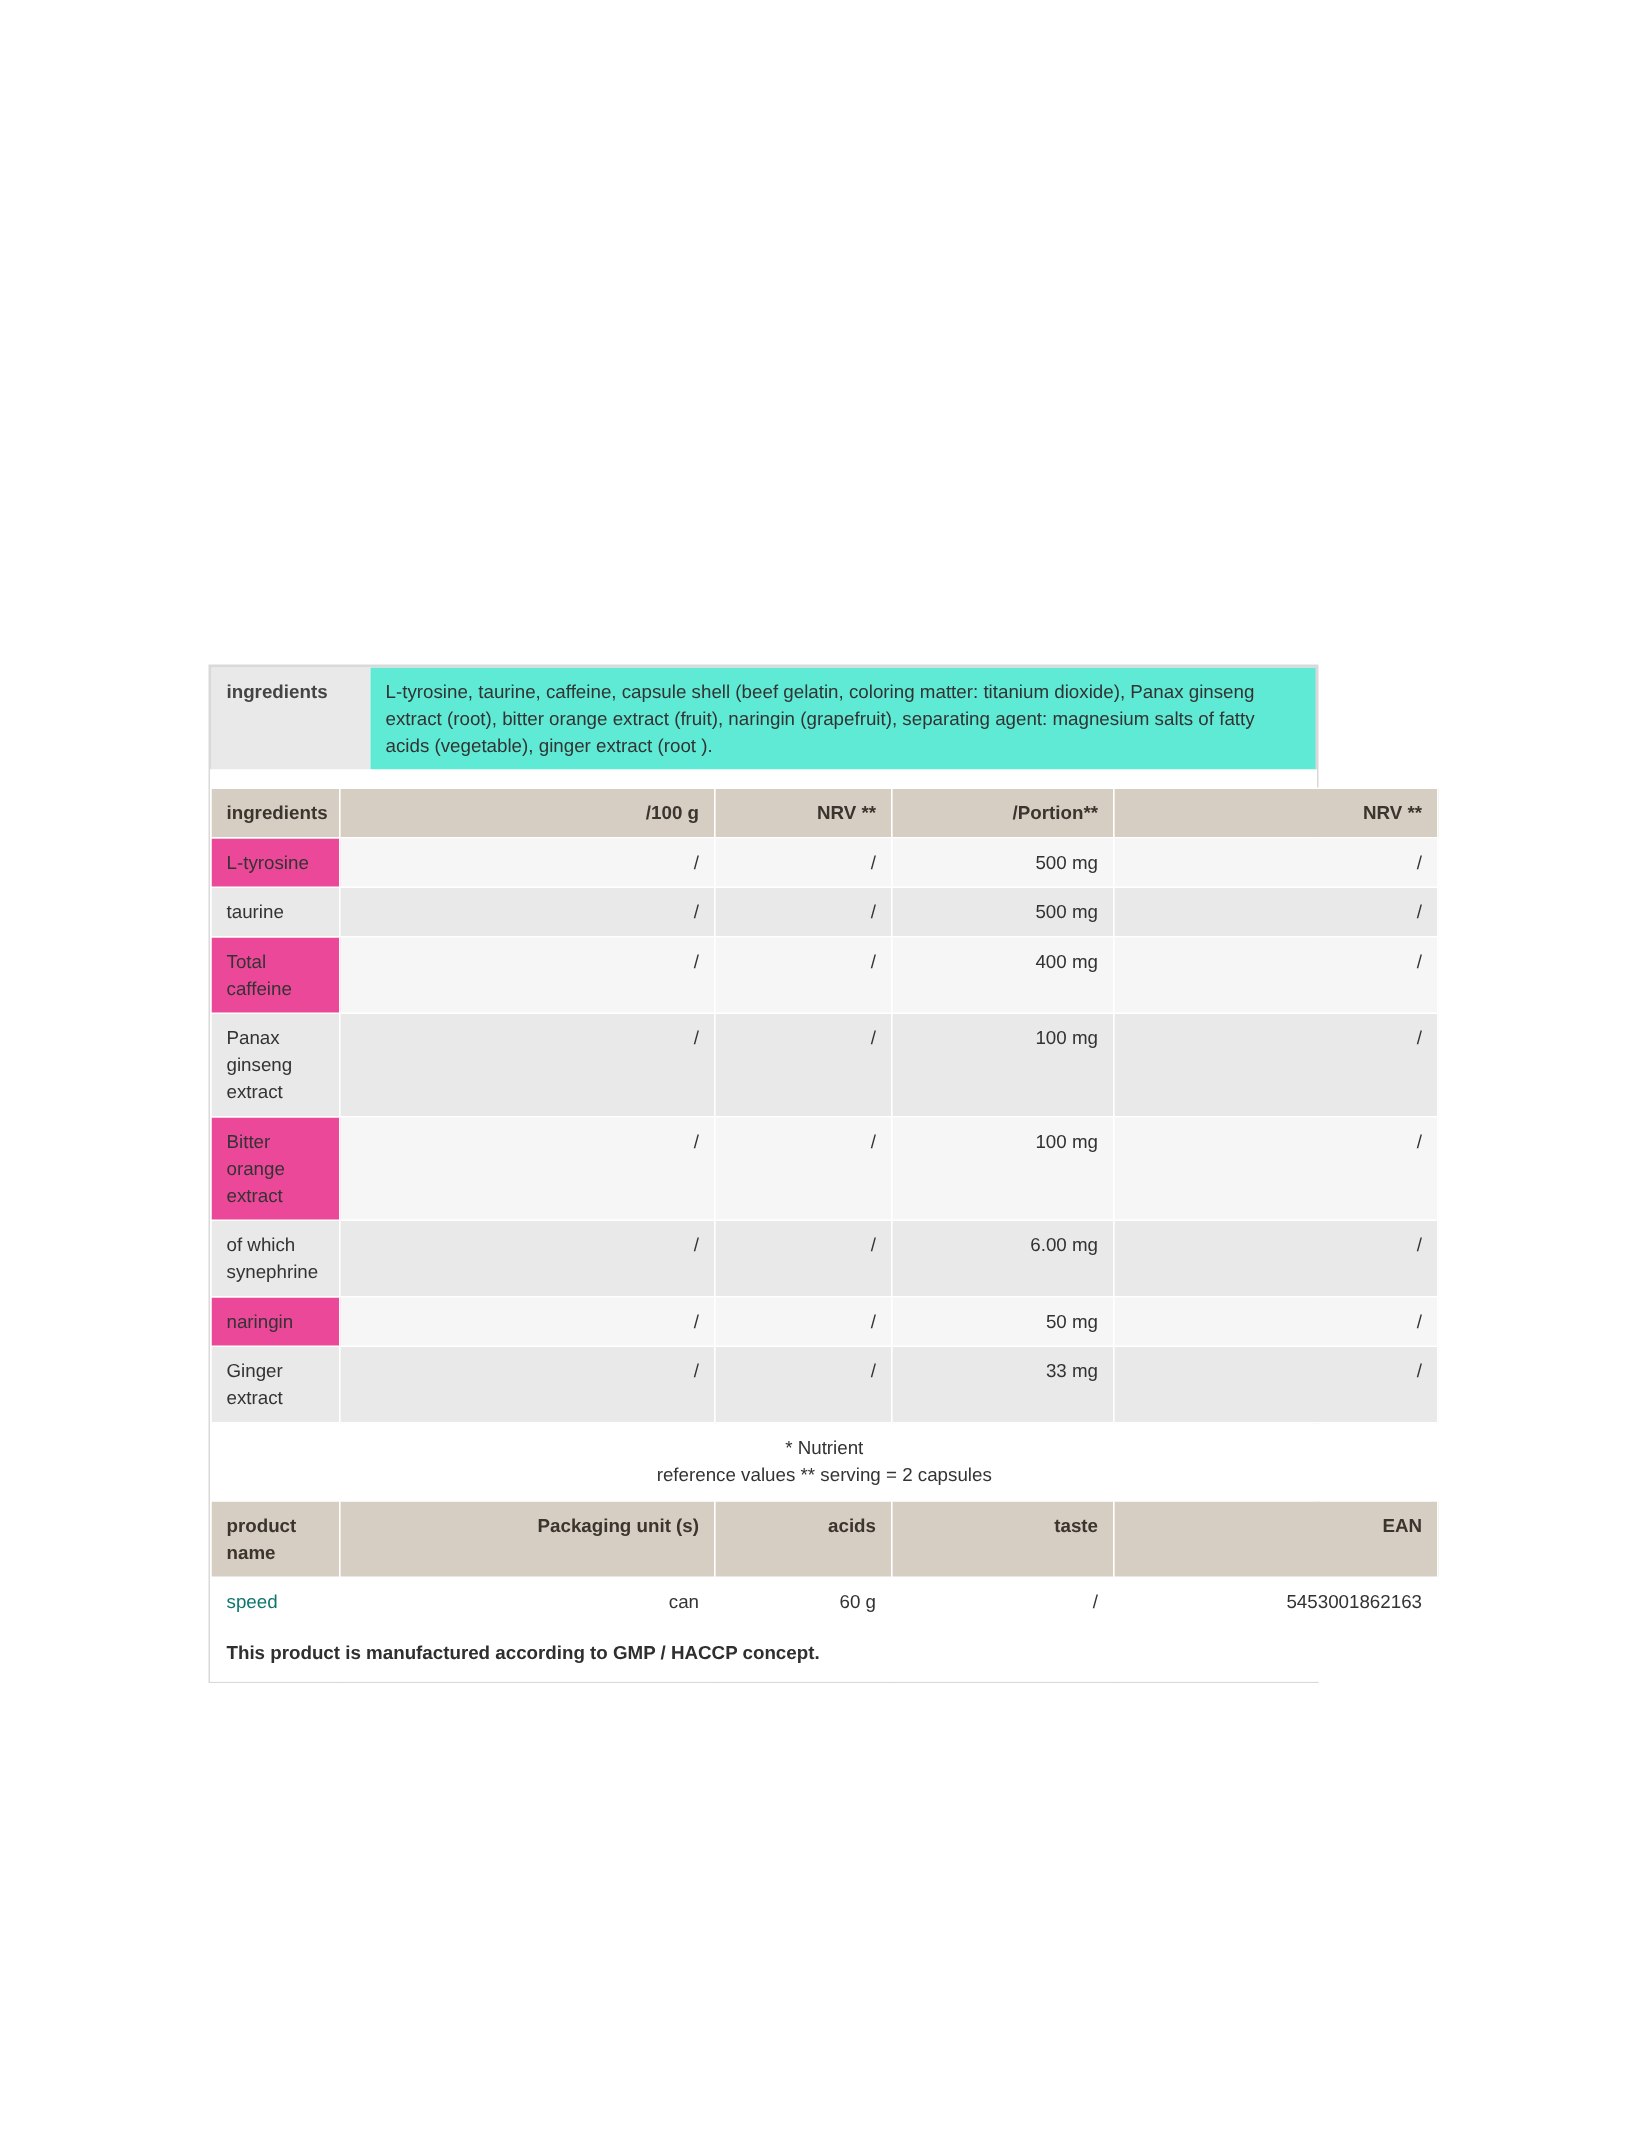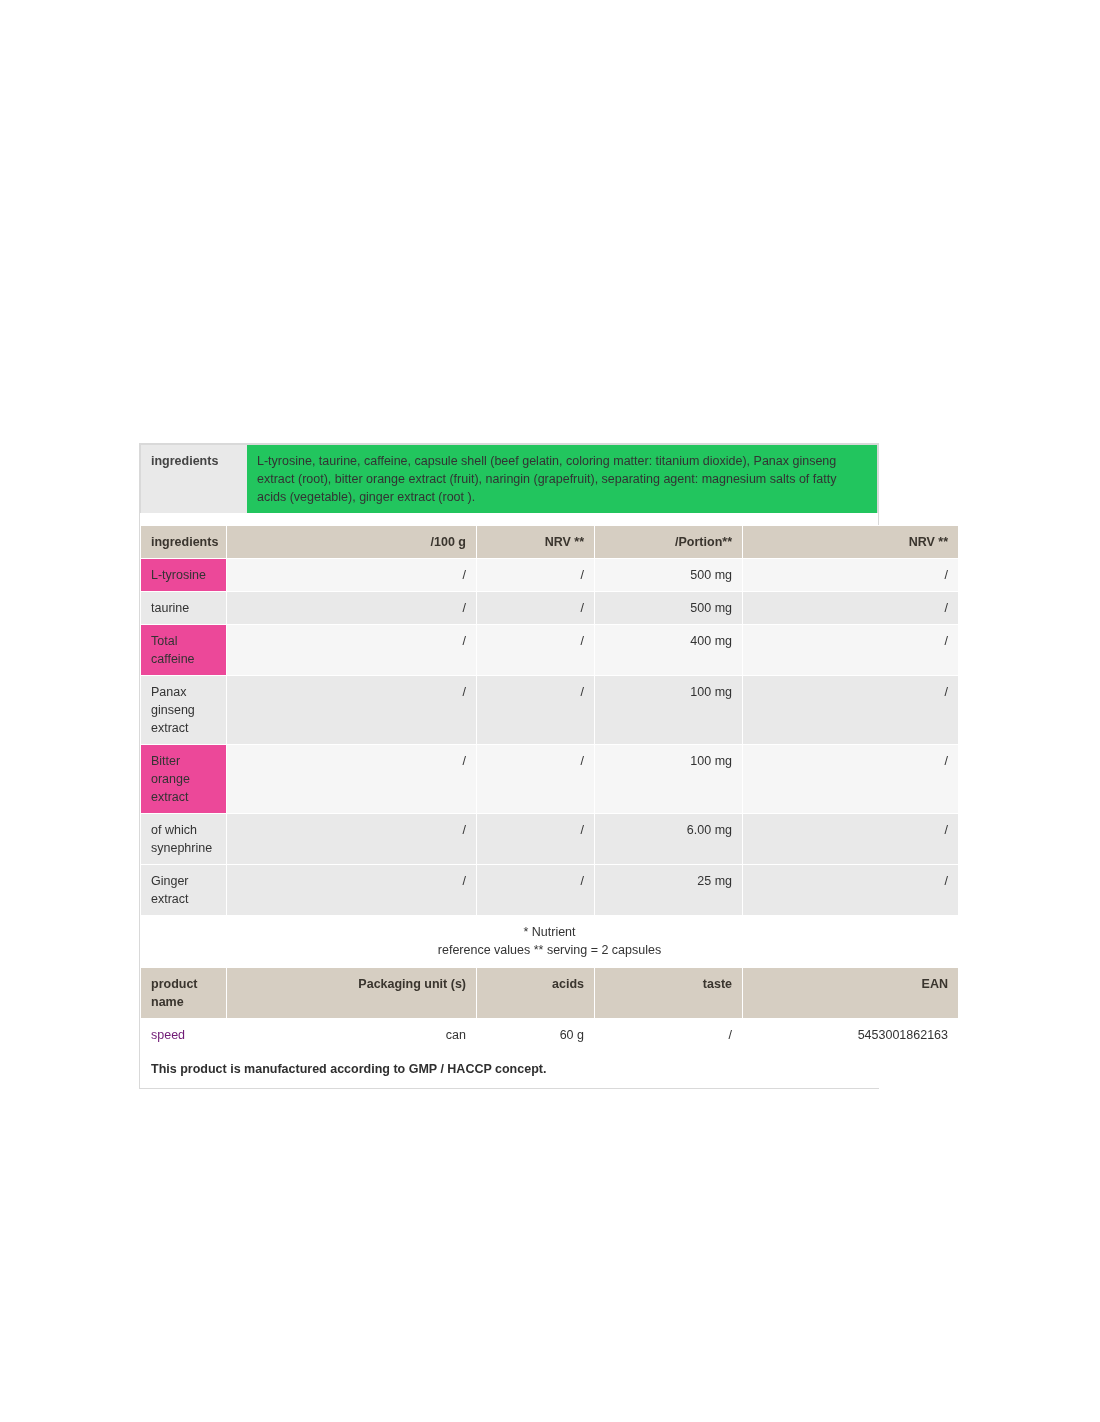--- a/index.html
+++ b/index.html
@@ -42,21 +42,21 @@
   .tbl-ingredients td {
     border: none;
   }
   .cell-label {
     background: #e9e9e9;
     width: 86px;
     font-weight: bold;
     color: #444444;
   }
   .cell-desc {
-    background: #22c55e;
+    background: #5eead4;
     color: #333333;
   }
   .spacer-row td {
     background: #ffffff;
     border: none;
     height: 12px;
     padding: 0;
   }
   .tbl-nutrition th {
     background: #d6cec2;
@@ -93,21 +93,21 @@
     text-align: center;
   }
   
   .tbl-product th {
     background: #d6cec2;
     color: #3a352e;
     font-weight: bold;
   }
   .tbl-product th.right, .tbl-product td.right { text-align: right; }
   .tbl-product td { background: #ffffff; }
-  .tbl-product td.pname { background: #ffffff; color: #701a75; }
+  .tbl-product td.pname { background: #ffffff; color: #0f766e; }
   .p-col-name { width: 86px; }
   .p-col-pack { width: 250px; }
   .p-col-mass { width: 118px; }
   .p-col-taste { width: 148px; }
   .p-col-ean { width: 216px; }
   .gmp td {
     background: #ffffff;
     color: #2f2f2f;
     font-weight: bold;
     font-size: 12.5px;
@@ -195,25 +195,32 @@
           <td class="right">100 mg</td>
           <td class="right">/</td>
         </tr>
         <tr class="even">
           <td class="name">of which synephrine</td>
           <td class="right">/</td>
           <td class="right">/</td>
           <td class="right">6.00 mg</td>
           <td class="right">/</td>
         </tr>
+        <tr class="odd">
+          <td class="name">naringin</td>
+          <td class="right">/</td>
+          <td class="right">/</td>
+          <td class="right">50 mg</td>
+          <td class="right">/</td>
+        </tr>
         <tr class="even">
           <td class="name">Ginger extract</td>
           <td class="right">/</td>
           <td class="right">/</td>
-          <td class="right">25 mg</td>
+          <td class="right">33 mg</td>
           <td class="right">/</td>
         </tr>
         <tr class="footnote">
           <td colspan="5" style="white-space: pre-line;">* Nutrient
 reference values ** serving = 2 capsules</td>
         </tr>
       </tbody>
     </table>
 
     <table class="tbl-product">

